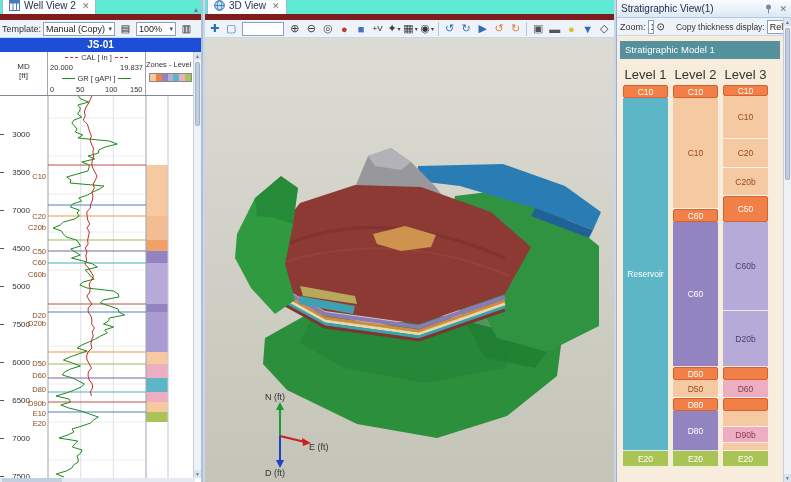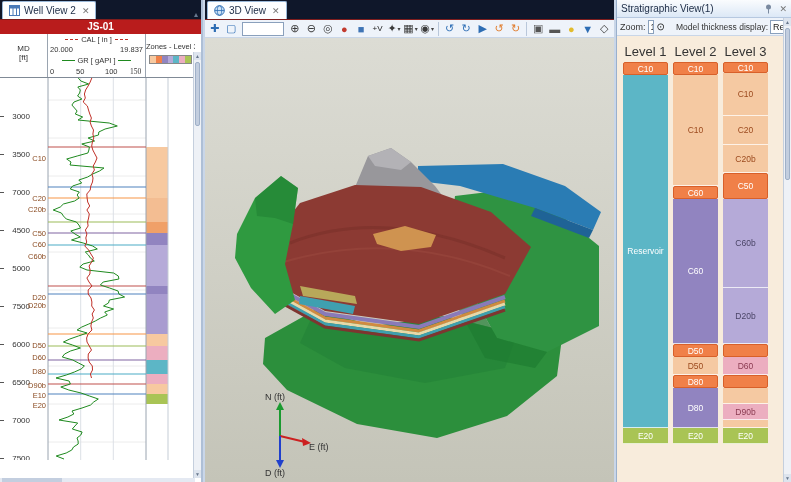--- a/index.html
+++ b/index.html
@@ -1,37 +1,37 @@
 <!DOCTYPE html>
 <html><head>
 <meta charset="utf-8">
 <style>
   html,body{margin:0;padding:0;background:#fff;}
   .app{position:relative;width:791px;height:482px;background:#c9d6e8;font-family:"Liberation Sans",sans-serif;overflow:hidden;font-size:10px;color:#222;}
   
-  .tabbar{height:20px;background:#0f172a;border-bottom:1px solid #7f1d1d;display:flex;align-items:flex-end;box-sizing:border-box;}
+  .tabbar{height:20px;background:#5eead4;border-bottom:6px solid #7f1d1d;display:flex;align-items:flex-end;box-sizing:border-box;}
   .tab{display:flex;align-items:center;gap:4px;padding:0 6px;height:17px;background:#fdfeff;border:1px solid #9ab8d8;border-bottom:none;margin:0 0 0 2px;font-size:10px;color:#1a2a44;border-radius:2px 2px 0 0;}
   .close{font-size:9px;color:#777;margin-left:2px;cursor:default;}
   .combo{display:flex;align-items:center;justify-content:space-between;background:#fff;border:1px solid #8aa0bc;height:14px;padding:0 2px;font-size:9px;box-sizing:border-box;overflow:hidden;white-space:nowrap;}
   .combo .arr{font-size:7px;color:#35507a;margin-left:2px;}
   .lbl{font-size:9px;color:#333;white-space:nowrap;}
   .ticon{display:inline-flex;align-items:center;justify-content:center;width:16px;height:16px;font-size:11px;cursor:default;}
   .ticon.sm{width:15px;height:14px;font-size:10px;border:1px solid transparent;}
   .ticon .dd{font-size:6px;color:#444;margin-left:1px;}
   .tsep{width:1px;height:14px;background:#b9c7da;margin:0 2px;display:inline-block;}
   .vsep{width:1px;height:12px;background:#b9c7da;margin:0 3px;}
   
   .vscroll{position:absolute;width:8px;background:#eef1f6;border-left:1px solid #c5cfdd;box-sizing:border-box;}
   .sarr{height:8px;font-size:5px;color:#68788e;text-align:center;line-height:8px;background:#dde4ee;}
   .sthumb{position:absolute;left:1px;right:1px;background:#c3cedf;border:1px solid #9fb0c8;border-radius:2px;}
   
   .panel-left{position:absolute;left:0;top:0;width:203px;height:482px;background:#fff;border-right:2px solid #aebfd6;box-sizing:border-box;}
   .ltoolbar{height:18px;background:#eef3fa;border-bottom:1px solid #c9d6e8;display:flex;align-items:center;gap:2px;padding:0 2px;box-sizing:border-box;}
   .tb-collapse{margin-left:auto;margin-right:3px;font-size:8px;color:#68788e;}
-  .welltitle{height:14px;background:#b91c1c;color:#fff;font-size:10px;font-weight:bold;text-align:center;line-height:14px;}
+  .welltitle{height:14px;background:#1d4ed8;color:#fff;font-size:10px;font-weight:bold;text-align:center;line-height:14px;}
   .loghdr{display:flex;height:44px;border-bottom:1px solid #808a96;box-sizing:border-box;width:195px;}
   .hd-md{width:48px;border-right:1px solid #9aa4b0;box-sizing:border-box;text-align:center;font-size:8px;color:#333;padding-top:10px;}
   .hd-mid{width:98px;border-right:1px solid #9aa4b0;box-sizing:border-box;position:relative;}
   .leg-row{display:flex;align-items:center;justify-content:center;gap:3px;height:11px;font-size:7.5px;color:#333;}
   .dash{width:13px;border-top:1px dashed #c03028;}
   .dash.g{border-top:1px solid #1f8a1f;}
   .mm-row{display:flex;justify-content:space-between;height:10px;font-size:7.5px;color:#333;padding:0 2px;}
   .scale-row{position:relative;height:12px;}
   .scnum{position:absolute;top:1px;font-size:7.5px;color:#333;}
   .hd-zn{width:49px;box-sizing:border-box;text-align:center;}
@@ -78,20 +78,33 @@
             <rect x="0.5" y="0.5" width="10" height="10" fill="#fff" stroke="#4a7ab8"></rect>
             <rect x="0.5" y="0.5" width="10" height="3" fill="#4a7ab8"></rect>
             <line x1="4" y1="3" x2="4" y2="10" stroke="#4a7ab8"></line>
             <line x1="7.5" y1="3" x2="7.5" y2="10" stroke="#4a7ab8"></line>
           </svg>
         <span>Well View 2</span>
         <span class="close">✕</span>
       </div>
       <span class="tb-collapse">▴</span>
     </div>
+    <div class="ltoolbar">
+      <span class="lbl">Template:</span>
+      <div class="combo" style="width:72px">
+        <span>Manual (Copy)</span>
+          <span class="arr">▾</span>
+      </div>
+      <span class="ticon sm">▤</span>
+      <div class="combo" style="width:40px">
+        <span>100%</span>
+          <span class="arr">▾</span>
+      </div>
+      <span class="ticon sm">▥</span>
+    </div>
     <div class="welltitle">JS-01</div>
     <div class="loghdr">
       <div class="hd-md">
         <div>MD</div>
         <div>[ft]</div>
       </div>
       <div class="hd-mid">
         <div class="leg-row">
             <span class="dash"></span>
             <span>CAL [ in ]</span>
@@ -103,21 +116,21 @@
           </div>
         <div class="leg-row">
             <span class="dash g"></span>
             <span>GR [ gAPI ]</span>
             <span class="dash g"></span>
           </div>
         <div class="scale-row">
             <span class="scnum" style="left: 2px;">0</span>
             <span class="scnum" style="left: 28px;">50</span>
             <span class="scnum" style="left: 57px;">100</span>
-            <span class="scnum" style="left: 82px; font-family: Liberation Serif, serif;">150</span>
+            <span class="scnum" style="left: 82px;">150</span>
           </div>
       </div>
       <div class="hd-zn">
         <div class="zn-t">Zones - Level 3</div>
         <div class="zn-bar" style="background: linear-gradient(90deg, rgb(247, 201, 160) 0%, rgb(247, 201, 160) 14.2857%, rgb(240, 128, 72) 14.2857%, rgb(240, 128, 72) 28.5714%, rgb(145, 132, 192) 28.5714%, rgb(145, 132, 192) 42.8571%, rgb(181, 170, 216) 42.8571%, rgb(181, 170, 216) 57.1429%, rgb(92, 182, 198) 57.1429%, rgb(92, 182, 198) 71.4286%, rgb(236, 174, 192) 71.4286%, rgb(236, 174, 192) 85.7143%, rgb(169, 196, 85) 85.7143%, rgb(169, 196, 85) 100%);"></div>
       </div>
     </div>
     <div class="logarea">
       <div>
           <div class="zband" style="top: 69px; height: 40px; background: rgb(247, 201, 160);"></div>
@@ -316,26 +329,27 @@
         <span class="close">✕</span>
       </span>
     </div>
     <div class="rtoolbar">
       <span class="lbl">Zoom:</span>
       <div class="combo" style="width:38px">
         <span>100%</span>
       </div>
       <span class="ticon sm">⊙</span>
       <span class="vsep"></span>
-      <span class="lbl" style="font-size:8.5px">Model thickness display:</span>
+      <span class="lbl" style="font-size:8.5px">Copy thickness display:</span>
       <div class="combo grow">
         <span>Rel</span>
       </div>
     </div>
     <div class="stratbody">
+      <div class="modelhdr">Stratigraphic Model 1</div>
       <div class="lvlheads">
           <div class="lvlhead">Level 1</div>
           <div class="lvlhead">Level 2</div>
           <div class="lvlhead">Level 3</div>
         </div>
       <div class="lvlcols">
           <div class="lvlcol">
             <div class="blk mk" style="height: 13px; background: rgb(240, 128, 72); color: rgb(255, 255, 255);">C10</div>
             <div class="blk" style="height: 353px; background: rgb(92, 182, 198); color: rgb(255, 255, 255);">Reservoir</div>
             <div class="blk" style="height: 16px; background: rgb(169, 196, 85); color: rgb(255, 255, 255);">E20</div>

